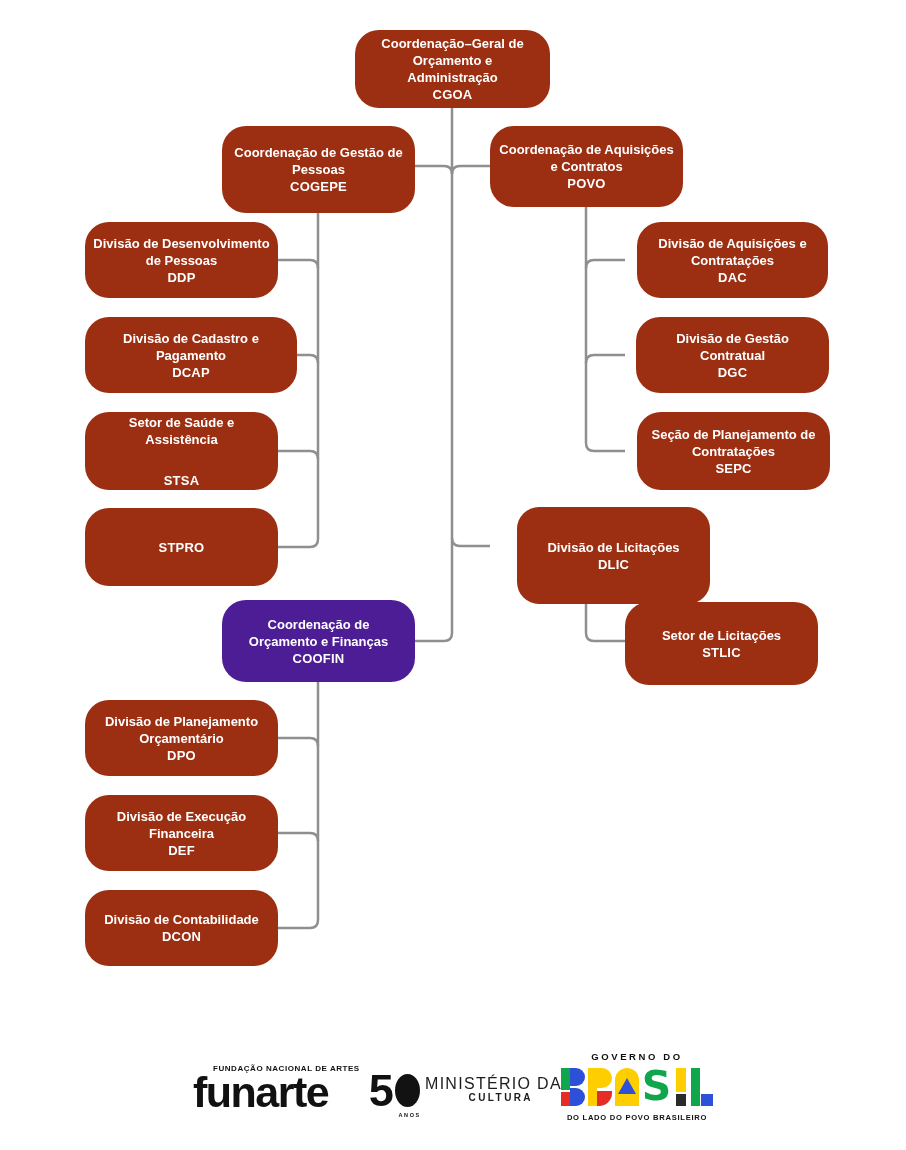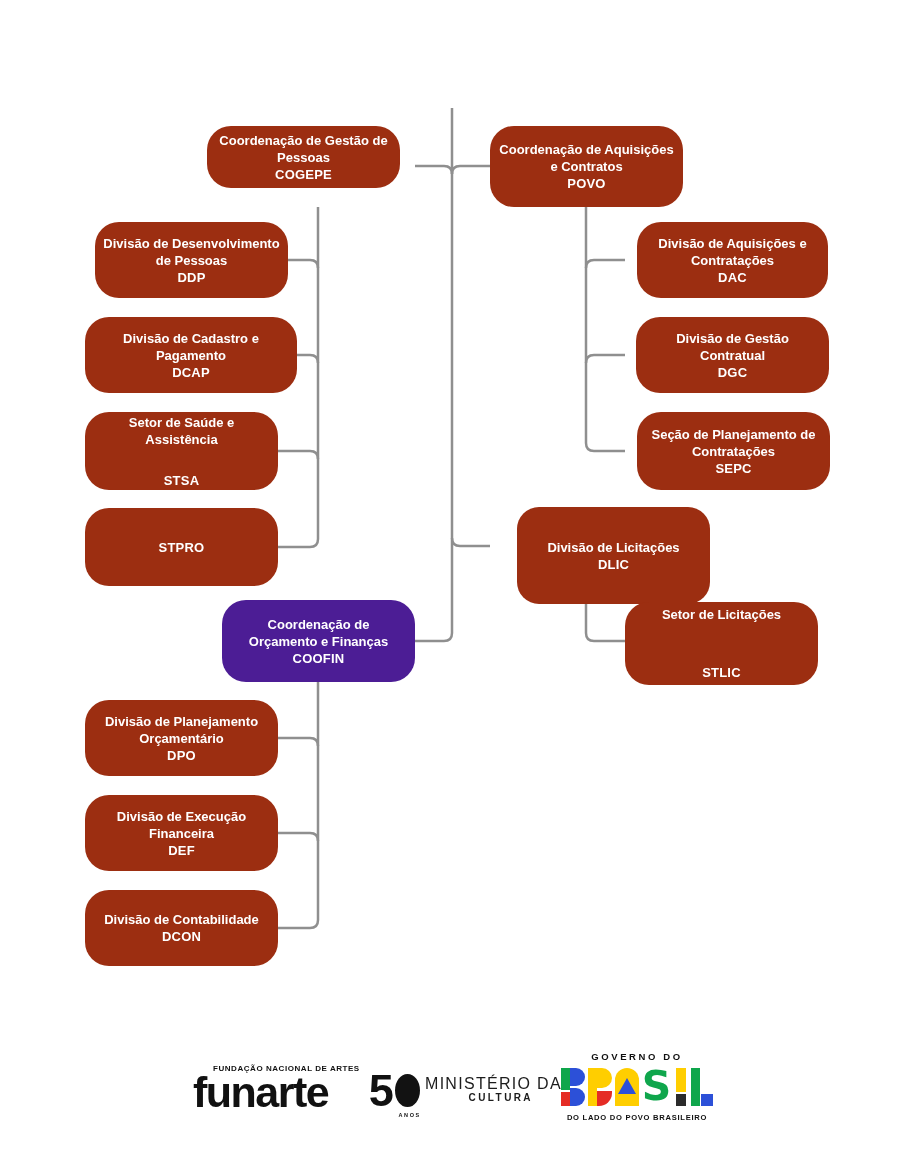--- a/index.html
+++ b/index.html
@@ -10,31 +10,31 @@
 
   
   .box{position:absolute;background:#9C2E11;border-radius:24px;color:#fff;
        display:flex;flex-direction:column;align-items:center;justify-content:center;
        text-align:center;font-weight:bold;font-size:13px;line-height:17px;
        padding:4px 6px;box-sizing:border-box;}
   .box .box-name{max-width:180px;}
   .box .box-abbr{letter-spacing:.2px;}
   .b-cgoa  {left:355px;top:30px; width:195px;height:78px;}
   .b-cgoa .box-name{max-width:160px;}
-  .b-cogepe{left:207px;top:126px;width:193px;height:62px;}
+  .b-cogepe{left:222px;top:126px;width:193px;height:87px;}
   .b-coac  {left:490px;top:126px;width:193px;height:81px;}
-  .b-ddp   {left:95px; top:222px;width:193px;height:76px;}
+  .b-ddp   {left:85px; top:222px;width:193px;height:76px;}
   .b-dcap  {left:85px; top:317px;width:212px;height:76px;}
   .b-stsa  {left:85px; top:412px;width:193px;height:78px;}
   .b-stpro {left:85px; top:508px;width:193px;height:78px;}
   .b-dac   {left:637px;top:222px;width:191px;height:76px;}
   .b-dgc   {left:625px;top:317px;width:193px;height:76px;}
   .b-sepc  {left:625px;top:412px;width:193px;height:78px;margin-left:12px;}
   .b-dlic  {left:517px;top:507px;width:193px;height:97px;border-radius:22px;}
-  .b-stlic {left:625px;top:602px;width:193px;height:83px;justify-content:space-between;}
+  .b-stlic {left:625px;top:602px;width:193px;height:83px;}
   .b-coofin{left:222px;top:600px;width:193px;height:82px;}
   .b-coofin .box-name{max-width:152px;}
   .b-dpo   {left:85px; top:700px;width:193px;height:76px;}
   .b-def   {left:85px; top:795px;width:193px;height:76px;}
   .b-dcon  {left:85px; top:890px;width:193px;height:76px;}
 
   
   .footer{position:absolute;left:0;top:1040px;width:906px;height:100px;}
 
   .funarte{position:absolute;left:193px;top:24px;display:flex;align-items:flex-start;color:#111;}
@@ -81,20 +81,24 @@
     <path d="M586,207 V443 Q586,451 594,451 H625" stroke="#8F8F8F"></path>
     <path d="M625,260 H594 Q586,260 586,268" stroke="#8F8F8F"></path>
     <path d="M625,355 H594 Q586,355 586,363" stroke="#8F8F8F"></path>
     <path d="M452,538 Q452,546 460,546 H490" stroke="#8F8F8F"></path>
     <path d="M586,585 V633 Q586,641 594,641 H625" stroke="#8F8F8F"></path>
     <path d="M318,682 V920 Q318,928 310,928 H278" stroke="#8F8F8F"></path>
     <path d="M278,738 H310 Q318,738 318,746" stroke="#8F8F8F"></path>
     <path d="M278,833 H310 Q318,833 318,841" stroke="#8F8F8F"></path>
   </svg>
 
+  <div class="box b-cgoa" style="background: rgb(156, 46, 17); color: rgb(255, 255, 255);">
+    <div class="box-name">Coordenação–Geral de Orçamento e Administração</div>
+    <div class="box-abbr">CGOA</div>
+  </div>
   <div class="box b-cogepe" style="background: rgb(156, 46, 17); color: rgb(255, 255, 255);">
     <div class="box-name">Coordenação de Gestão de Pessoas</div>
     <div class="box-abbr">COGEPE</div>
   </div>
   <div class="box b-coac" style="background: rgb(156, 46, 17); color: rgb(255, 255, 255);">
     <div class="box-name">Coordenação de Aquisições e Contratos</div>
     <div class="box-abbr">POVO</div>
   </div>
   <div class="box b-ddp" style="background: rgb(156, 46, 17); color: rgb(255, 255, 255);">
     <div class="box-name">Divisão de Desenvolvimento de Pessoas</div>

